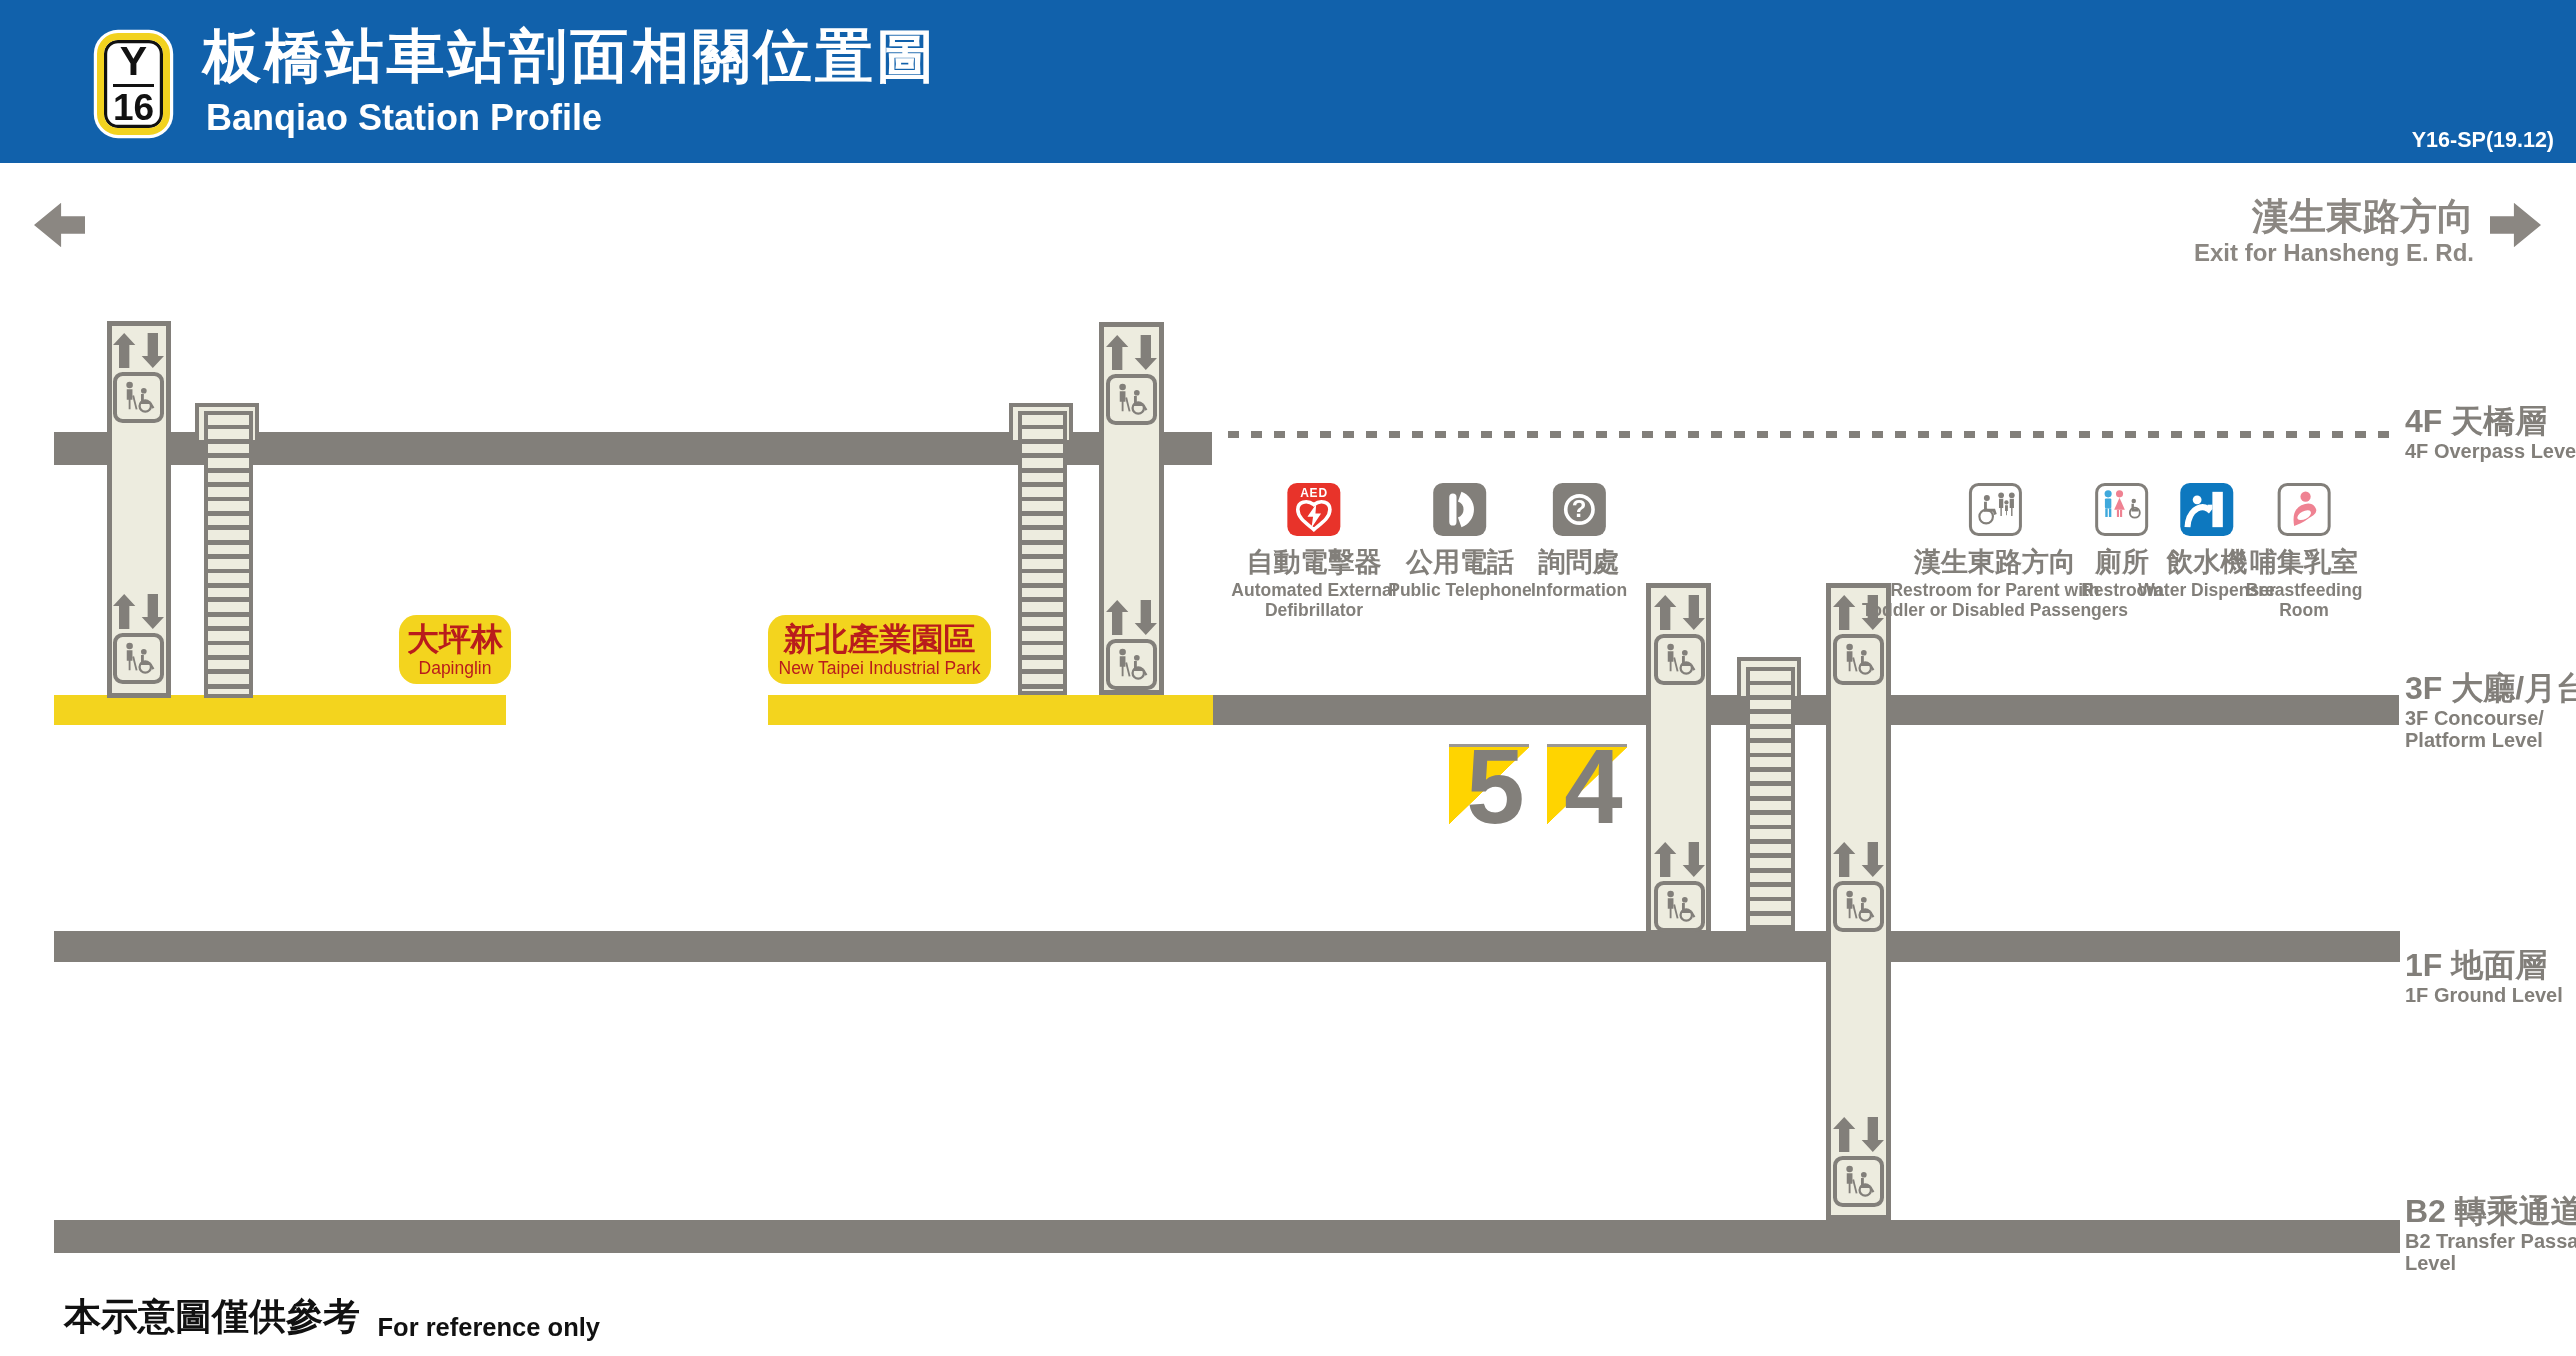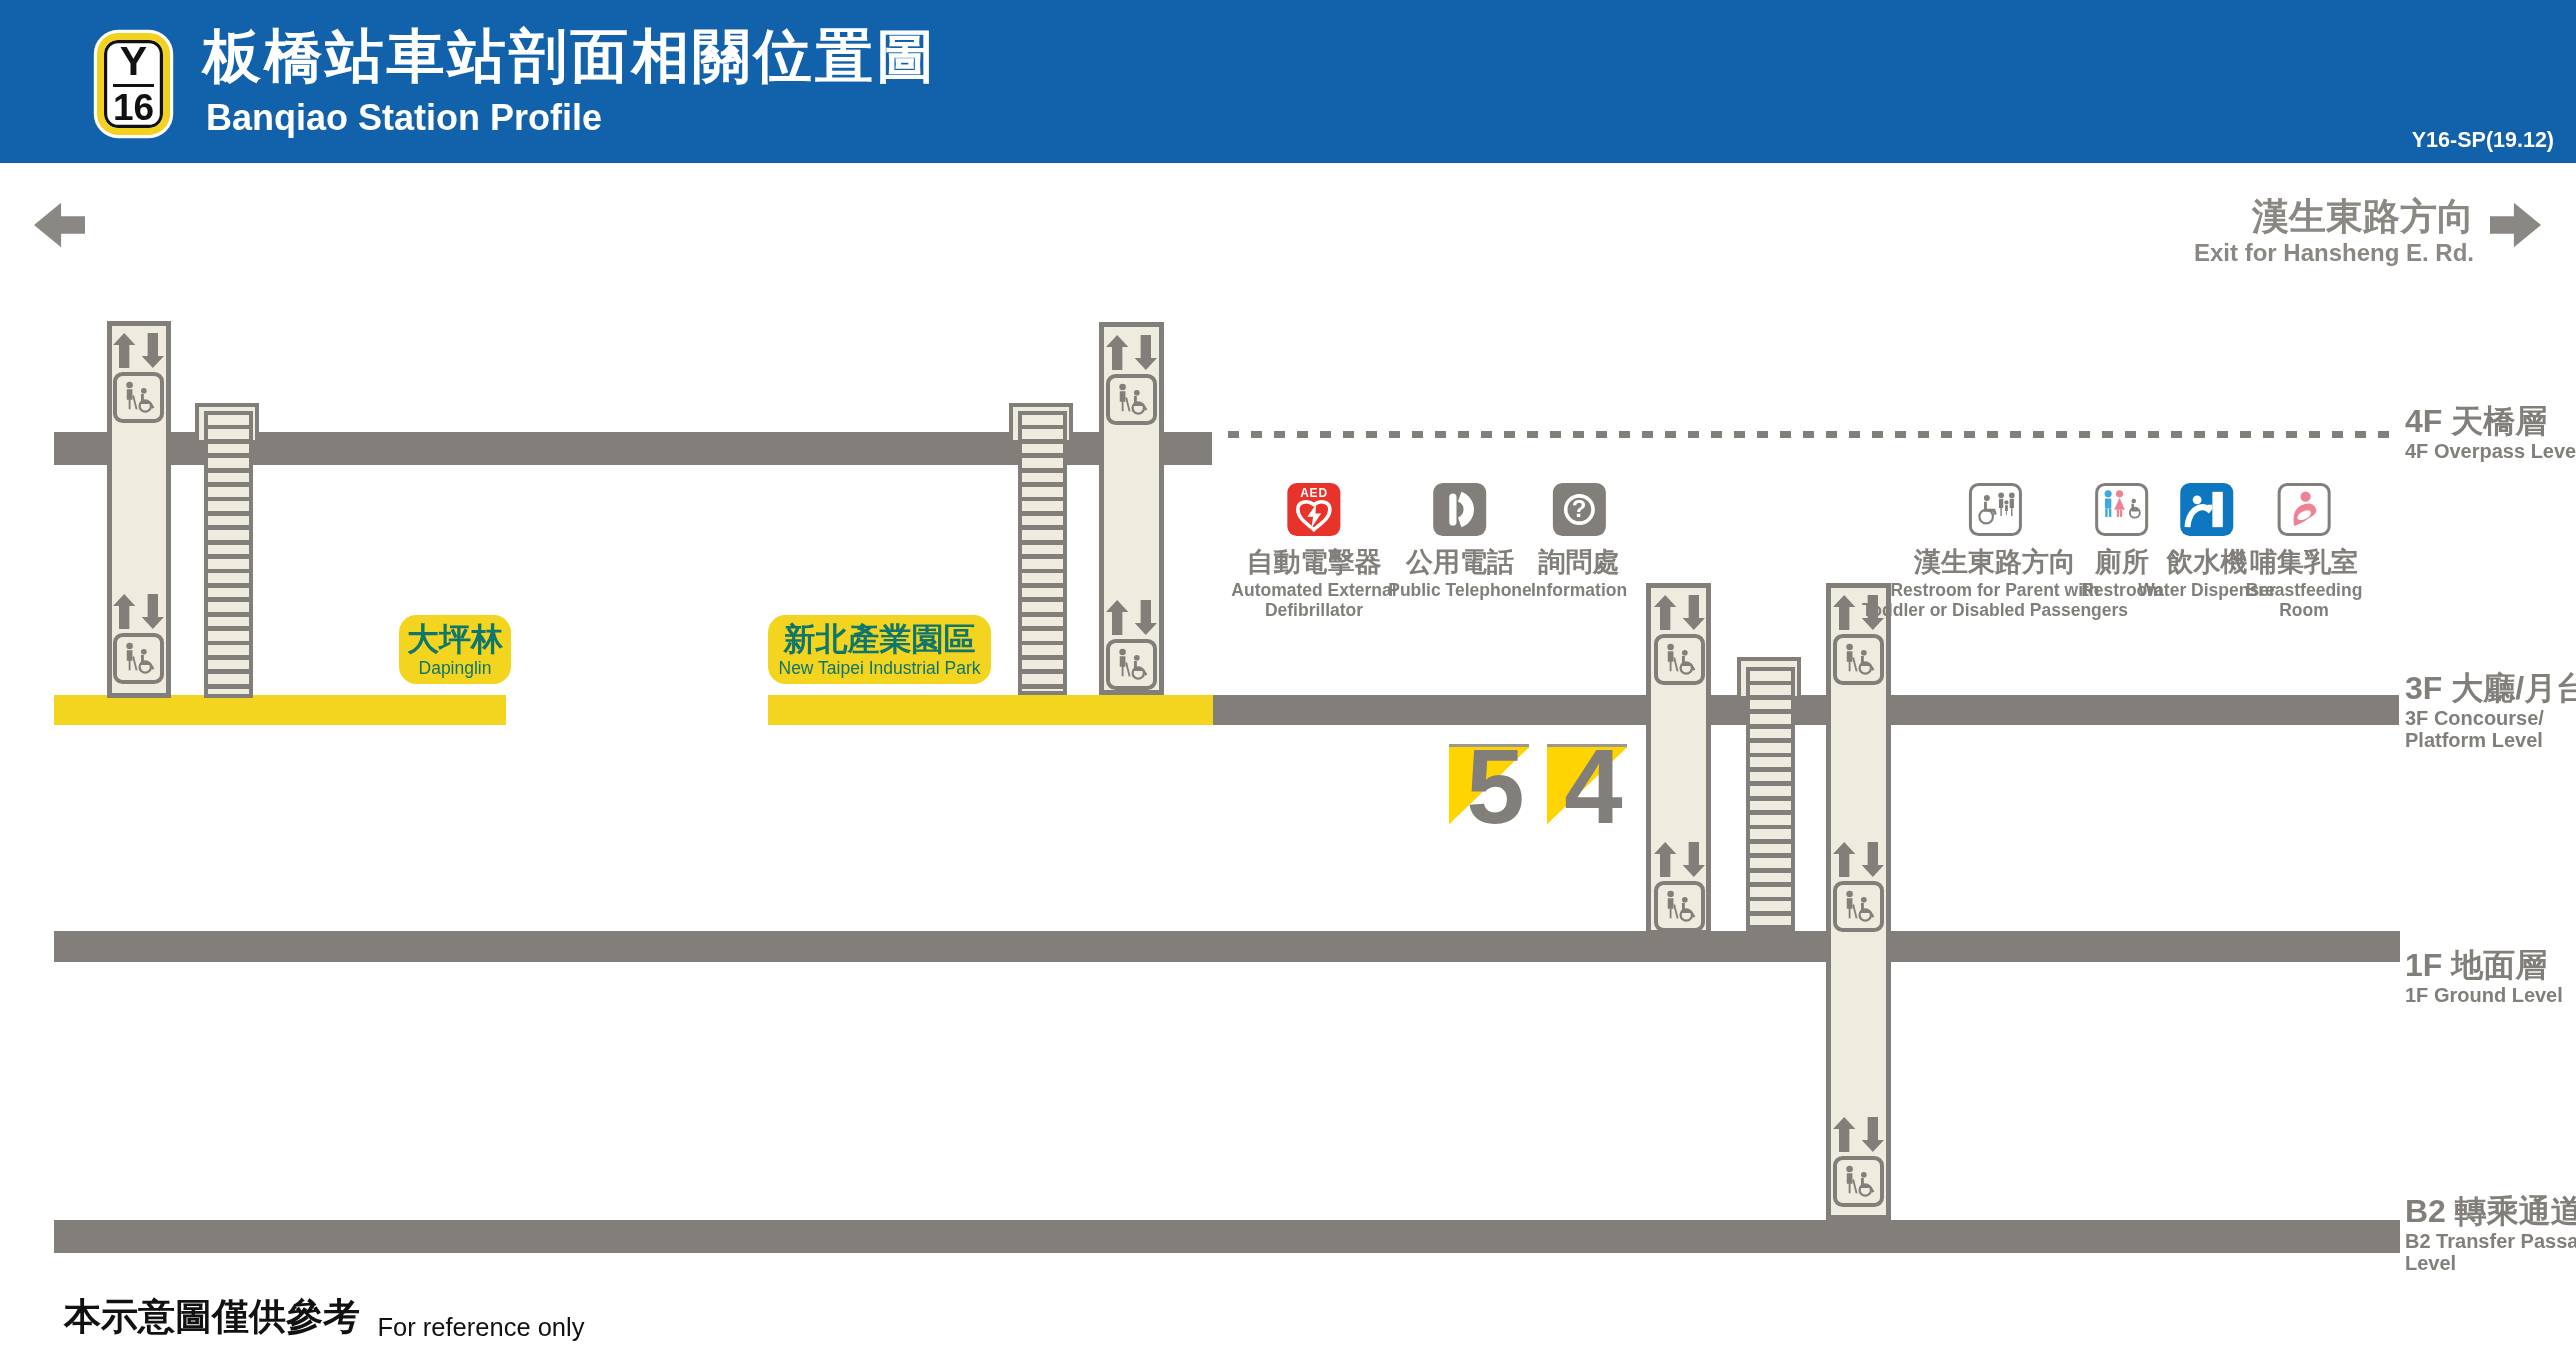--- a/index.html
+++ b/index.html
@@ -50,34 +50,34 @@
   .bg-gray{background:#827f7a;}
   .bg-blue{background:#0d78bf;}
   .bg-white{background:#fff;border:3.2px solid #827f7a;box-sizing:border-box;}
   .amen-icon svg{position:absolute;left:0;top:0;width:100%;height:100%;}
   .aed-word{position:absolute;left:0;right:0;top:3.2px;text-align:center;font-size:12px;font-weight:bold;color:#fff;letter-spacing:0.8px;}
   .q-mark{position:absolute;left:50%;top:50%;transform:translate(-50%,-54%);font-size:24px;font-weight:bold;color:#fff;}
   .amen-zh{margin-top:8px;font-size:27px;font-weight:bold;color:#827f7a;white-space:nowrap;}
   .amen-en{font-size:17.5px;font-weight:bold;color:#827f7a;line-height:20px;text-align:center;white-space:nowrap;}
   
   .station{position:absolute;top:615px;height:69px;background:#f3d41e;border-radius:17.5px;z-index:7;
-           display:flex;flex-direction:column;align-items:center;justify-content:center;color:#0f766e;}
+           display:flex;flex-direction:column;align-items:center;justify-content:center;color:#b91c1c;}
   .station-zh{font-size:32px;font-weight:bold;line-height:37px;white-space:nowrap;}
   .station-en{font-size:17.5px;font-weight:normal;line-height:21px;white-space:nowrap;}
   
   .wedge{position:absolute;top:744px;width:80px;height:80px;z-index:6;}
   .wedge-tri{position:absolute;left:0;top:0;width:100%;height:100%;box-sizing:border-box;
              background:linear-gradient(to bottom right,#ffd400 50%,rgba(0,0,0,0) 50.5%);
              border-top:3.2px solid #9b9792;}
   .wedge-num{position:absolute;left:6.4px;top:-9.6px;width:100%;text-align:center;
              font-size:105px;line-height:1;font-weight:bold;color:#827f7a;}
   
   .footnote{position:absolute;left:64px;top:1292px;display:flex;align-items:flex-end;gap:17.5px;color:#111;z-index:7;}
   .footnote-zh{font-size:37px;font-weight:bold;white-space:nowrap;}
-  .footnote-en{font-size:25.5px;font-weight:normal;white-space:nowrap;}
+  .footnote-en{font-size:25.5px;font-weight:bold;white-space:nowrap;}
   .hidden-defs{position:absolute;width:0;height:0;overflow:hidden;}
 </style>
 </head>
 <body>
 
 <svg class="hidden-defs" aria-hidden="true">
   <defs>
     <symbol id="sym-ev-arrows" viewBox="0 0 64 44">
       <polygon points="14,0 28,15 20.5,15 20.5,44 7.5,44 7.5,15 0,15" fill="#827f7a"></polygon>
       <polygon points="36,29 43.5,29 43.5,0 56.5,0 56.5,29 64,29 50,44" fill="#827f7a"></polygon>

